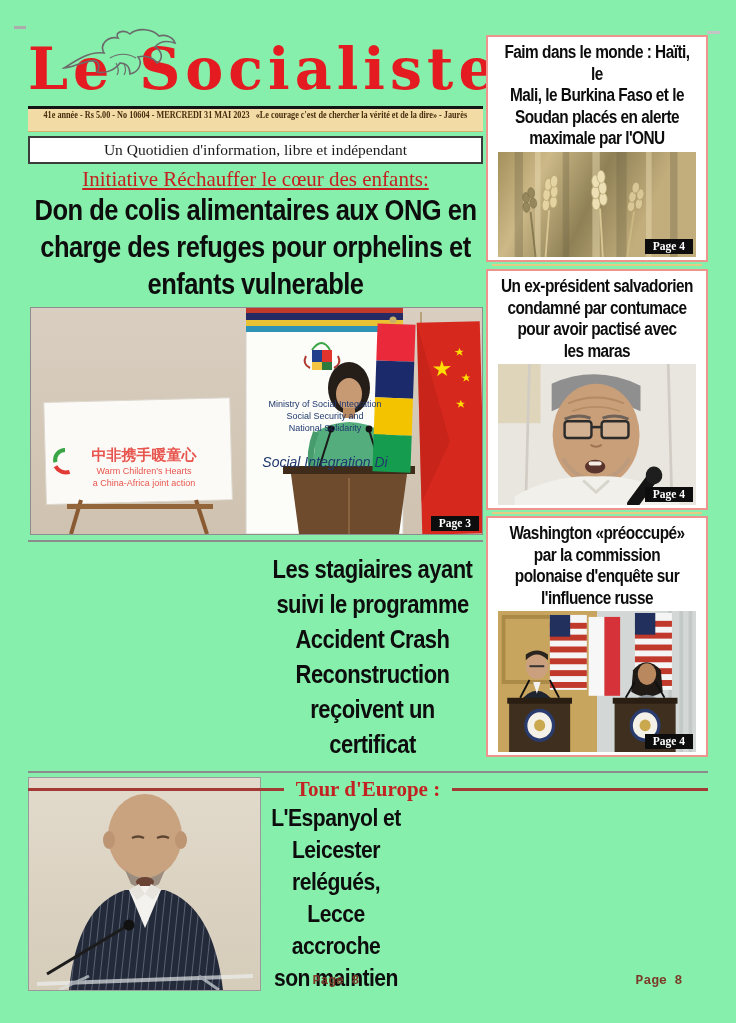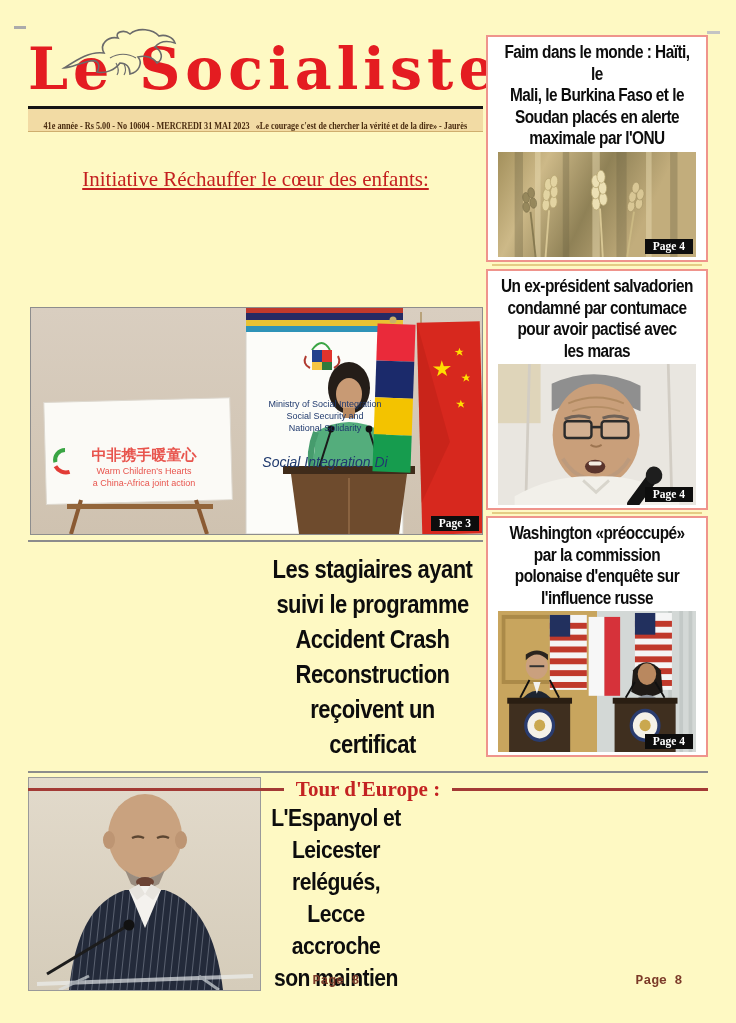--- a/index.html
+++ b/index.html
@@ -1,32 +1,32 @@
 <!DOCTYPE html>
 <html><head>
 <meta charset="utf-8">
 <style>
   html,body{margin:0;padding:0;background:#e9e9e9;}
-  .page{position:relative;width:736px;height:1023px;margin:0 auto;background:#fef9c3;overflow:hidden;
+  .page{position:relative;width:736px;height:1023px;margin:0 auto;background:#86efac;overflow:hidden;
         font-family:"Liberation Sans",sans-serif;}
   .abs{position:absolute;}
   
   .condwrap{position:absolute;}
   .cond{transform:scaleX(0.88);transform-origin:0 0;width:113.64%;}
   .hl{white-space:pre-line;text-align:center;font-weight:bold;color:#0d0d0d;
       font-family:"Liberation Sans",sans-serif;letter-spacing:-0.6px;}
   .hl-main{font-size:29px;line-height:37px;}
   .hl-s2{font-size:25px;line-height:35px;}
   .hl-box{font-size:17.5px;line-height:21.5px;padding-top:3px;}
   .hl-spl{font-size:24px;line-height:32px;}
   .hl-spr{font-size:21.5px;line-height:31px;}
   .masthead-title{font-family:"DejaVu Serif","Liberation Serif",serif;font-weight:bold;
       font-size:57px;line-height:72px;color:#e41c21;letter-spacing:5px;white-space:nowrap;}
   .date-strip{background:#f2dba4;border-bottom:1px solid #cfae6e;height:22px;display:flex;
-      align-items:flex-end;justify-content:center;}
+      align-items:flex-start;justify-content:center;}
   .date-strip span{font-family:"Liberation Serif",serif;font-weight:bold;font-size:10px;
       color:#4a2c10;white-space:pre;transform:scaleX(0.82);transform-origin:center;}
   .tagline-box{border:2px solid #3c3c3c;height:24px;display:flex;align-items:center;justify-content:center;
       font-family:"Liberation Serif",serif;font-size:15.5px;color:#1b1b1b;background:#fff;}
   .kicker{font-family:"Liberation Serif",serif;font-size:21px;color:#c42020;
       text-decoration:underline;display:inline-block;}
   .photo{position:relative;overflow:hidden;background:#d8cfc2;}
   .photo svg{position:absolute;left:0;top:0;width:100%;height:100%;}
   .pagetag{position:absolute;right:3px;bottom:3px;background:#0d0d0d;color:#fff;
       font-family:"Liberation Serif",serif;font-weight:bold;font-size:11.5px;padding:1px 8px 2px;z-index:5;}
@@ -56,23 +56,31 @@
       <path d="M6 40 C20 31 32 23 46 25 C41 16 50 8 60 10 C56 4 66 1 72 6 C80 -1 95 1 101 8 C107 6 115 9 117 15 C108 12 101 14 97 19 C104 23 106 31 99 35 C95 29 87 27 80 29 C85 35 81 44 72 46 C72 39 68 35 62 35 C57 42 47 46 39 44 C43 37 40 31 32 33 C22 35 12 40 6 40 Z" fill="none" stroke="#6b6b6b" stroke-width="1.6"></path>
       <path d="M52 30 C60 25 70 25 78 30" fill="none" stroke="#6b6b6b" stroke-width="1.2"></path>
       <path d="M58 35 q4 7 1 12 M66 36 q3 6 0 11" fill="none" stroke="#6b6b6b" stroke-width="1.1"></path>
     </svg>
   </div>
   <div class="abs masthead-title" style="left:28px;top:33px;width:455px;">Le Socialiste</div>
   <div class="abs" style="left:28px;top:106px;width:455px;height:3px;background:#151515;"></div>
   <div class="abs date-strip" style="left:28px;top:109px;width:455px;">
     <span>41e année - Rs 5.00 - No 10604 - MERCREDI 31 MAI 2023   «Le courage c'est de chercher la vérité et de la dire» - Jaurès</span>
   </div>
+  <div class="abs tagline-box" style="left:28px;top:136px;width:451px;">
+    <span>Un Quotidien d'information, libre et indépendant</span>
+  </div>
 
   <div class="abs" style="left:28px;top:167px;width:455px;text-align:center;">
     <span class="kicker">Initiative Réchauffer le cœur des enfants: </span>
+  </div>
+  <div class="condwrap" style="left:28px;top:192px;width:455px;">
+    <div class="cond hl hl-main">Don de colis alimentaires aux ONG en
+charge des refuges pour orphelins et
+enfants vulnerable</div>
   </div>
 
   <div class="abs photo" style="left:30px;top:307px;width:451px;height:226px;border:1px solid #8d8d8d;">
     <svg viewBox="0 0 451 226" preserveAspectRatio="none">
       <defs>
         <linearGradient id="wall" x1="0" y1="0" x2="0" y2="1">
           <stop offset="0" stop-color="#d9cec0"></stop>
             <stop offset="1" stop-color="#cfc2b0"></stop>
         </linearGradient>
       </defs>

